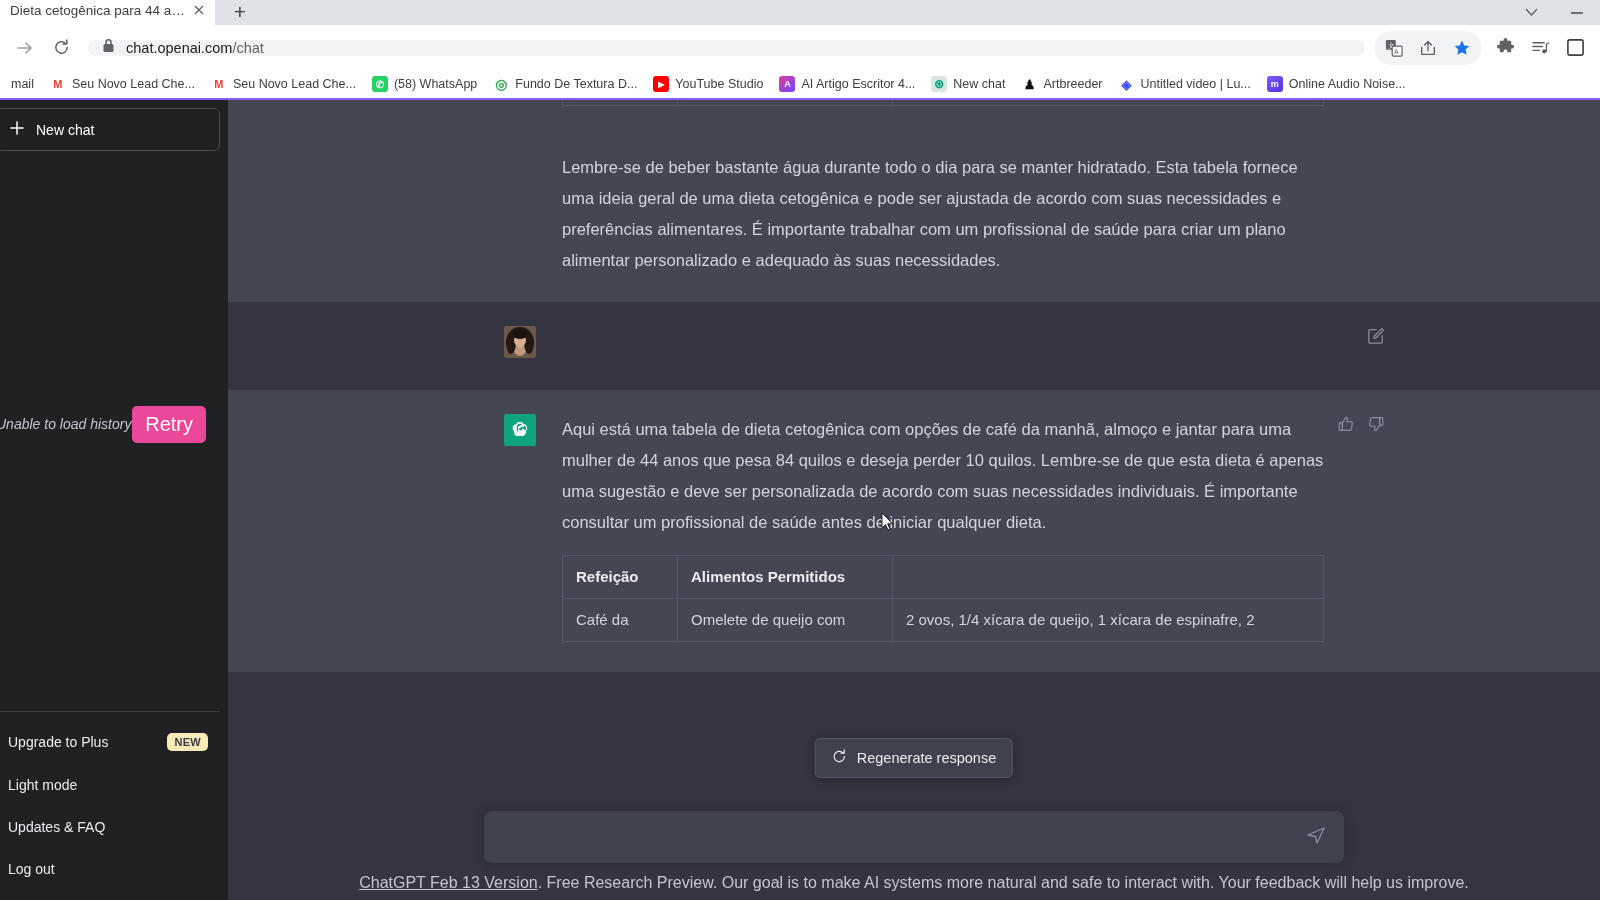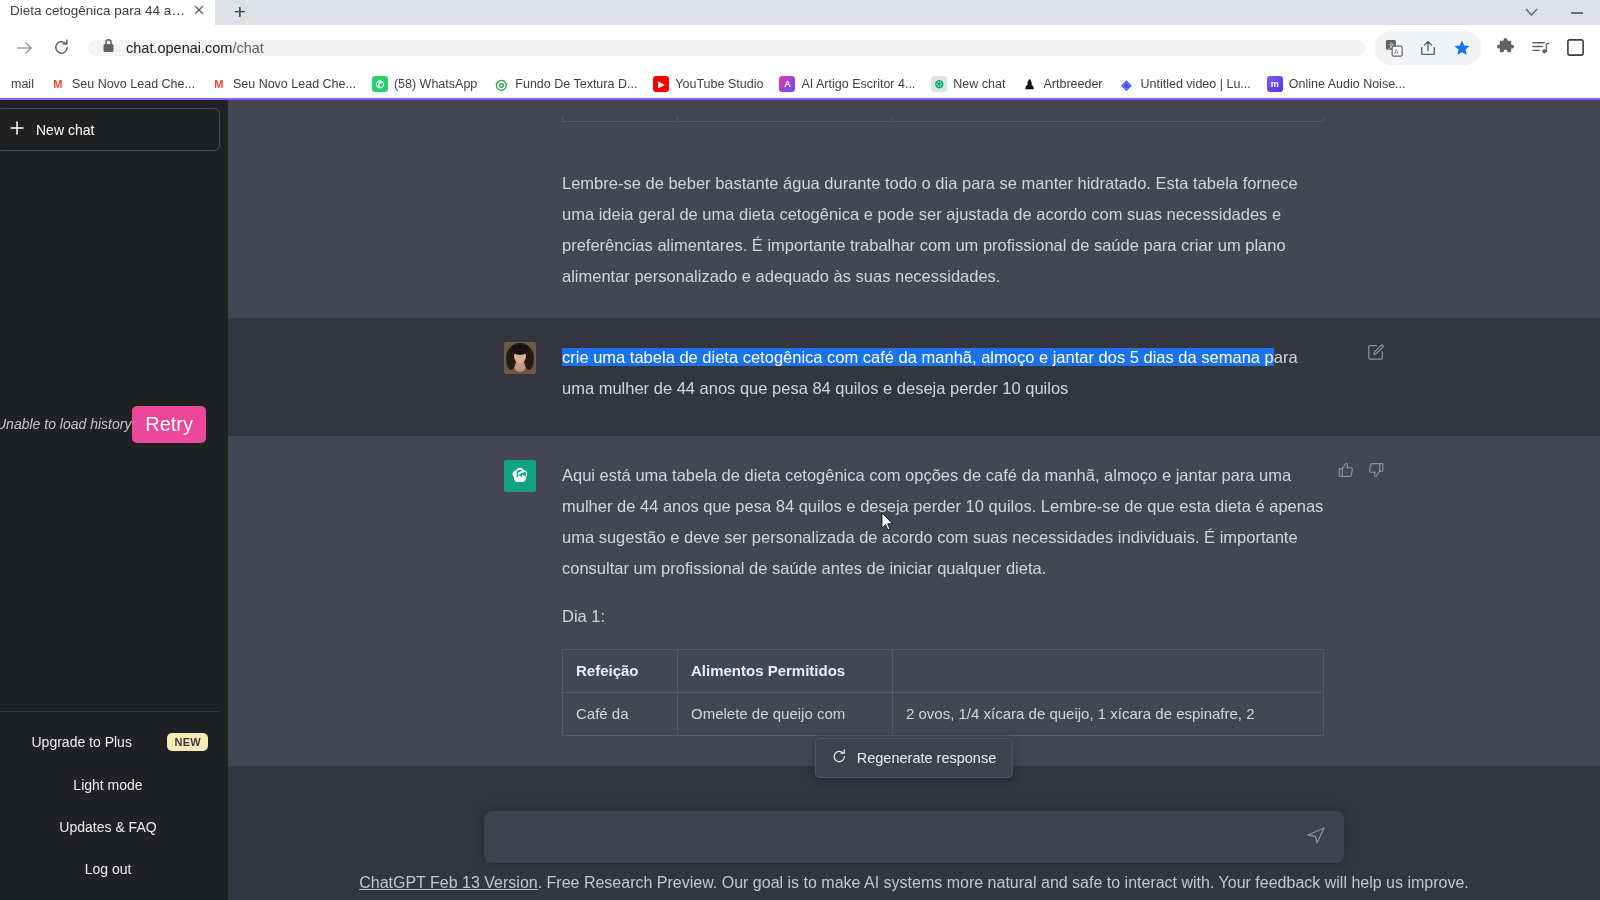--- a/index.html
+++ b/index.html
@@ -101,21 +101,21 @@
   .sb-error .msg{ font-size:14px; font-style:italic; color:#c5c5d2; white-space:nowrap;}
   .retry-btn{
     background:#ec4899; border-radius:5px; padding:7px 13px;
     font-size:20px; color:#fff; cursor:pointer;
   }
   .sb-bottom{ border-top:1px solid rgba(255,255,255,.12); padding:8px 0 10px 0; }
   .sb-item{
     display:flex; align-items:center; gap:12px; padding:13px 12px;
     font-size:14px; color:#ececf1; cursor:pointer; border-radius:6px;
   }
-  .sb-item .lbl{ flex:1;text-align:center; }
+  .sb-item .lbl{ flex:1; }
   .badge-new{
     background:#f9e8b8; color:#3c3c3c; font-size:11px; font-weight:bold;
     border-radius:5px; padding:3px 7px; letter-spacing:.3px;
   }
 
   
   .main{ flex:1; position:relative; overflow:hidden; background:#343541; }
   .thread{ position:absolute; inset:0; }
 
   .blk{ width:100%; }
@@ -359,21 +359,21 @@
         <div class="sb-item">
           <span class="lbl">Log out</span>
         </div>
       </div>
     </div>
 
     <div class="main">
       <div class="thread">
 
         <div class="blk assistant">
-          <div class="blk-inner" style="padding-top:16px;padding-bottom:26px;">
+          <div class="blk-inner" style="padding-top:0;padding-bottom:26px;">
             <div class="avatar bot" style="visibility:hidden;"></div>
             <div class="msg">
               <div class="clip-top" style="height:28px;margin-bottom:24px;">
                 <table class="md" style="margin-top:-38px;">
                   <tbody>
                       <tr>
                     <td style="width:115px;"></td>
                     <td style="width:215px;">de leite</td>
                     <td>de creme de leite</td>
                   </tr>
@@ -391,42 +391,40 @@
               <svg width="32" height="32" viewBox="0 0 32 32">
                 <rect width="32" height="32" fill="#6b5a4a"></rect>
                 <ellipse cx="16" cy="9" rx="11" ry="8" fill="#241a14"></ellipse>
                 <ellipse cx="16" cy="21" rx="7" ry="9" fill="#c49a7e"></ellipse>
                 <ellipse cx="7" cy="17" rx="5" ry="11" fill="#241a14"></ellipse>
                 <ellipse cx="25" cy="17" rx="5" ry="11" fill="#241a14"></ellipse>
                 <ellipse cx="16" cy="14" rx="6" ry="7" fill="#d9ae90"></ellipse>
                 <ellipse cx="16" cy="8" rx="8" ry="5" fill="#1a120c"></ellipse>
               </svg>
             </div>
-            <div class="msg"><span class="sel">crie uma tabela de dieta cetogênica com café da manhã, almoço e jantar dos 5 dias da semana p</span><span>ara uma mulher de 44 anos que pesa 84 quilos e deseja perder 10 quilos</span></div>
             <div class="actions">
               <span class="act">
                 <svg width="18" height="18" viewBox="0 0 20 20">
                   <path d="M10.5 3 H3.5 a1.5 1.5 0 0 0-1.5 1.5 v12 a1.5 1.5 0 0 0 1.5 1.5 h12 a1.5 1.5 0 0 0 1.5-1.5 v-7" stroke="#8e8ea0" stroke-width="1.4" fill="none" stroke-linecap="round"></path>
                   <path d="M16.5 1.8 l1.9 1.9 -8.2 8.2 -2.6.7.7-2.6z" stroke="#8e8ea0" stroke-width="1.4" fill="none" stroke-linejoin="round"></path>
                 </svg>
               </span>
             </div>
           </div>
         </div>
 
         <div class="blk assistant">
           <div class="blk-inner" style="padding-top:24px;padding-bottom:30px;">
             <div class="avatar bot">
               <svg width="20" height="20" viewBox="0 0 24 24">
                 <path d="M12 2.2c-2 0-3.7 1.1-4.5 2.8-2 .1-3.7 1.5-4.2 3.4-.6 1.9.1 3.9 1.6 5.1-.5 1.9.2 3.9 1.8 5 1.6 1.2 3.7 1.2 5.3.1 1.6 1.1 3.7 1 5.3-.2 1.6-1.2 2.2-3.2 1.6-5.1 1.5-1.2 2.1-3.2 1.5-5.1-.6-1.9-2.3-3.2-4.3-3.3-.8-1.7-2.5-2.8-4.5-2.7zm0 2c1 0 1.9.4 2.5 1.1l-4 2.3c-.5.3-.8.8-.8 1.4v5l-1.4-.8a.3.3 0 0 1-.2-.3V8.1c0-2 1.7-3.6 3.9-3.9zm4.5 2.3c1.6.2 2.8 1.5 2.9 3.1.1 1-.3 2-1 2.7l-4-2.3-.1 3.3-4.3-2.5 4-2.3c.8-.5 1.7-.6 2.5 0z" fill="#fff"></path>
               </svg>
             </div>
             <div class="msg">
               <p>Aqui está uma tabela de dieta cetogênica com opções de café da manhã, almoço e jantar para uma mulher de 44 anos que pesa 84 quilos e deseja perder 10 quilos. Lembre-se de que esta dieta é apenas uma sugestão e deve ser personalizada de acordo com suas necessidades individuais. É importante consultar um profissional de saúde antes de iniciar qualquer dieta.</p>
-              <p>Dia 1:</p>
               <table class="md">
                 <tbody>
                     <tr>
                   <th style="width:115px;">Refeição</th>
                   <th style="width:215px;">Alimentos Permitidos</th>
                   <th></th>
                 </tr>
                 <tr>
                   <td>Café da</td>
                   <td>Omelete de queijo com</td>

